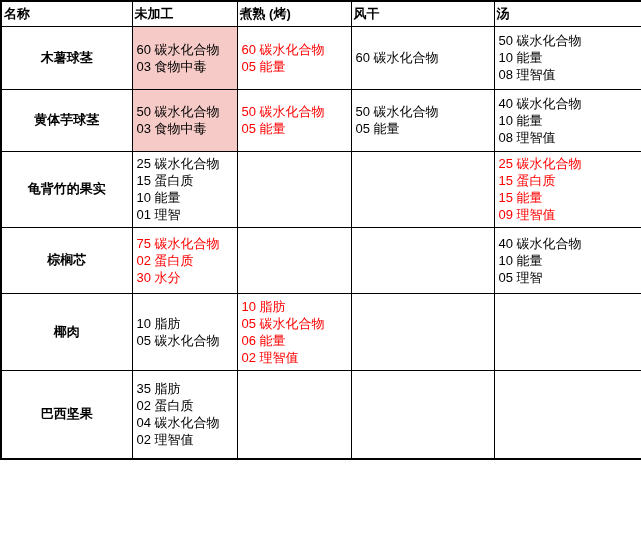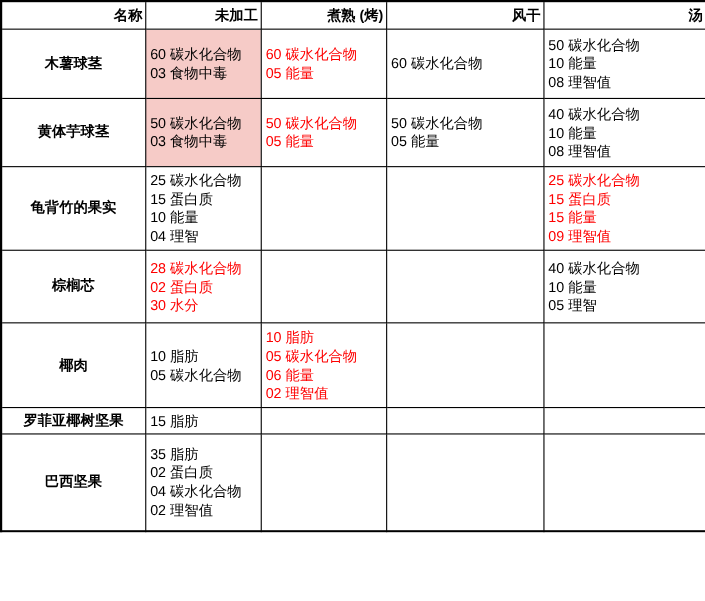--- a/index.html
+++ b/index.html
@@ -27,21 +27,21 @@
   }
   .food-table th,
   .food-table td {
     border: 1px solid var(--border);
     padding: 1px 4px;
     vertical-align: middle;
     overflow: hidden;
   }
   .food-table th {
     font-weight: bold;
-    text-align: right;
+    text-align: left;
     padding: 2px 2px;
   }
   td.name-cell {
     font-weight: bold;
     text-align: center;
   }
   td.data-cell {
     text-align: left;
   }
   .line {
@@ -111,36 +111,36 @@
         <div class="line">08 理智值</div>
       </td>
     </tr>
 
     <tr style="height:76px">
       <td class="name-cell">龟背竹的果实</td>
       <td class="data-cell">
         <div class="line">25 碳水化合物</div>
         <div class="line">15 蛋白质</div>
         <div class="line">10 能量</div>
-        <div class="line">04 理智</div>
+        <div class="line">01 理智</div>
       </td>
       <td class="data-cell"></td>
       <td class="data-cell"></td>
       <td class="data-cell red">
         <div class="line">25 碳水化合物</div>
         <div class="line">15 蛋白质</div>
         <div class="line">15 能量</div>
         <div class="line">09 理智值</div>
       </td>
     </tr>
 
     <tr style="height:66px">
       <td class="name-cell">棕榈芯</td>
       <td class="data-cell red">
-        <div class="line">28 碳水化合物</div>
+        <div class="line">75 碳水化合物</div>
         <div class="line">02 蛋白质</div>
         <div class="line">30 水分</div>
       </td>
       <td class="data-cell"></td>
       <td class="data-cell"></td>
       <td class="data-cell">
         <div class="line">40 碳水化合物</div>
         <div class="line">10 能量</div>
         <div class="line">05 理智</div>
       </td>
@@ -157,29 +157,20 @@
         <div class="line">05 碳水化合物</div>
         <div class="line">06 能量</div>
         <div class="line">02 理智值</div>
       </td>
       <td class="data-cell"></td>
       <td class="data-cell"></td>
     </tr>
 
 
 
-    <tr style="height:24px">
-      <td class="name-cell">罗菲亚椰树坚果</td>
-      <td class="data-cell">
-        <div class="line">15 脂肪</div>
-      </td>
-      <td class="data-cell"></td>
-      <td class="data-cell"></td>
-      <td class="data-cell"></td>
-    </tr>
 
     <tr style="height:89px">
       <td class="name-cell">巴西坚果</td>
       <td class="data-cell">
         <div class="line">35 脂肪</div>
         <div class="line">02 蛋白质</div>
         <div class="line">04 碳水化合物</div>
         <div class="line">02 理智值</div>
       </td>
       <td class="data-cell"></td>

